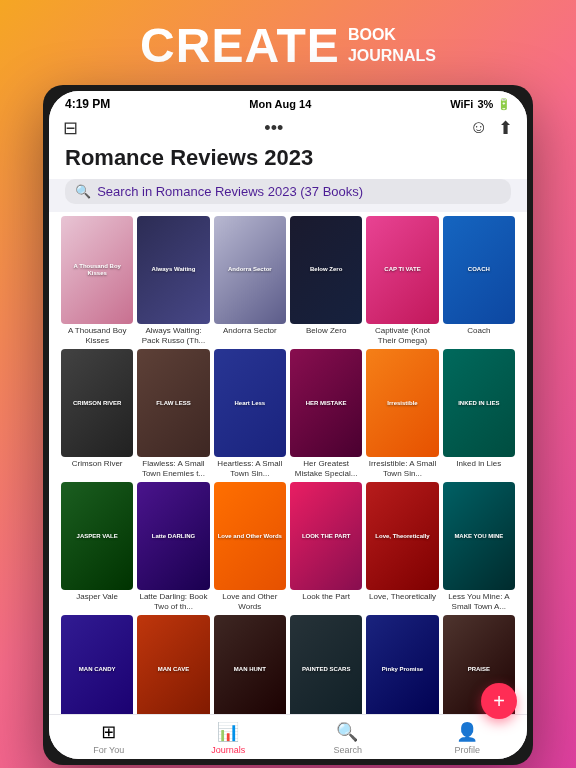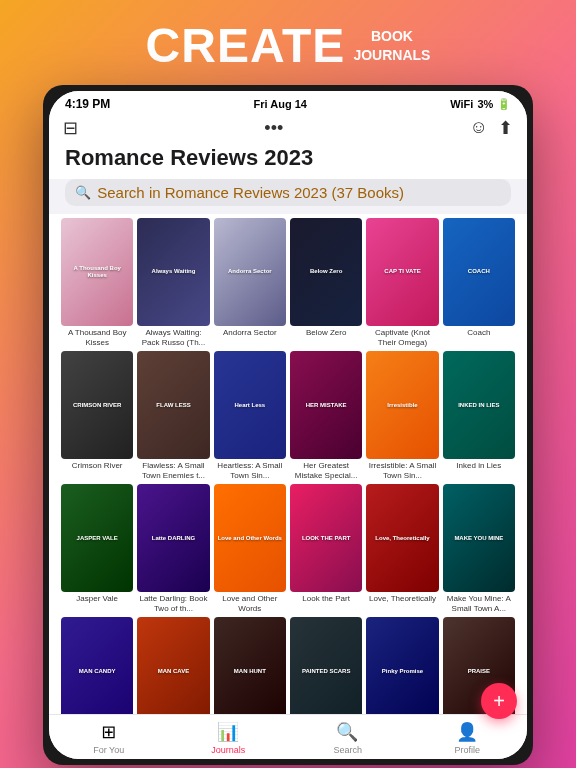--- a/index.html
+++ b/index.html
@@ -23,24 +23,24 @@
       align-items: center;
       justify-content: center;
       gap: 8px;
     }
     .header-create {
       font-size: 48px;
       font-weight: 900;
       letter-spacing: 1px;
     }
     .header-sub {
-      font-size: 14px;
+      font-size: 16px;
       font-weight: 700;
       line-height: 1.3;
-      text-align: center;
+      text-align: left;
     }
 
     
     .device {
       width: 490px;
       height: 680px;
       background: #1a1a1a;
       border-radius: 20px;
       padding: 6px;
       box-shadow: 0 20px 60px rgba(0,0,0,0.4);
@@ -94,21 +94,21 @@
     .search-bar {
       margin: 0 16px 8px;
       background: #e5e5ea;
       border-radius: 10px;
       display: flex;
       align-items: center;
       padding: 5px 10px;
       gap: 6px;
     }
     .search-icon { font-size: 13px; color: #888; }
-    .search-input-text { font-size: 15px; color: #a16207; text-align: center; }
+    .search-input-text { font-size: 13px; color: #4c1d95; text-align: center; }
 
     
     .books-container {
       flex: 1;
       overflow-y: auto;
       padding: 4px 12px 4px;
       background: white;
     }
     .books-grid {
       display: grid;
@@ -242,21 +242,21 @@
     <div>BOOK</div>
     <div>JOURNALS</div>
   </div>
 </div>
 
 <div class="device">
   <div class="device-inner">
 
     <div class="status-bar">
       <span class="status-time">4:19 PM</span>
-      <span>Fri Aug 14</span>
+      <span>Mon Aug 14</span>
       <div class="status-right">
         <span>WiFi</span>
         <span>3%</span>
         <span>🔋</span>
       </div>
     </div>
 
     <div class="nav-bar">
       <span class="nav-icon">⊟</span>
       <span class="nav-icon">•••</span>
@@ -412,21 +412,21 @@
               </div>
             </div>
             <div class="book-title">Love, Theoretically</div>
           </div>
           <div class="book-item">
             <div class="book-cover cover-18">
               <div class="cover-inner">
                 <div class="book-cover-text">MAKE YOU MINE</div>
               </div>
             </div>
-            <div class="book-title">Make You Mine: A Small Town A...</div>
+            <div class="book-title">Less You Mine: A Small Town A...</div>
           </div>
           <div class="book-item">
             <div class="book-cover cover-19">
               <div class="cover-inner">
                 <div class="book-cover-text">MAN CANDY</div>
               </div>
             </div>
           </div>
           <div class="book-item">
             <div class="book-cover cover-20">

